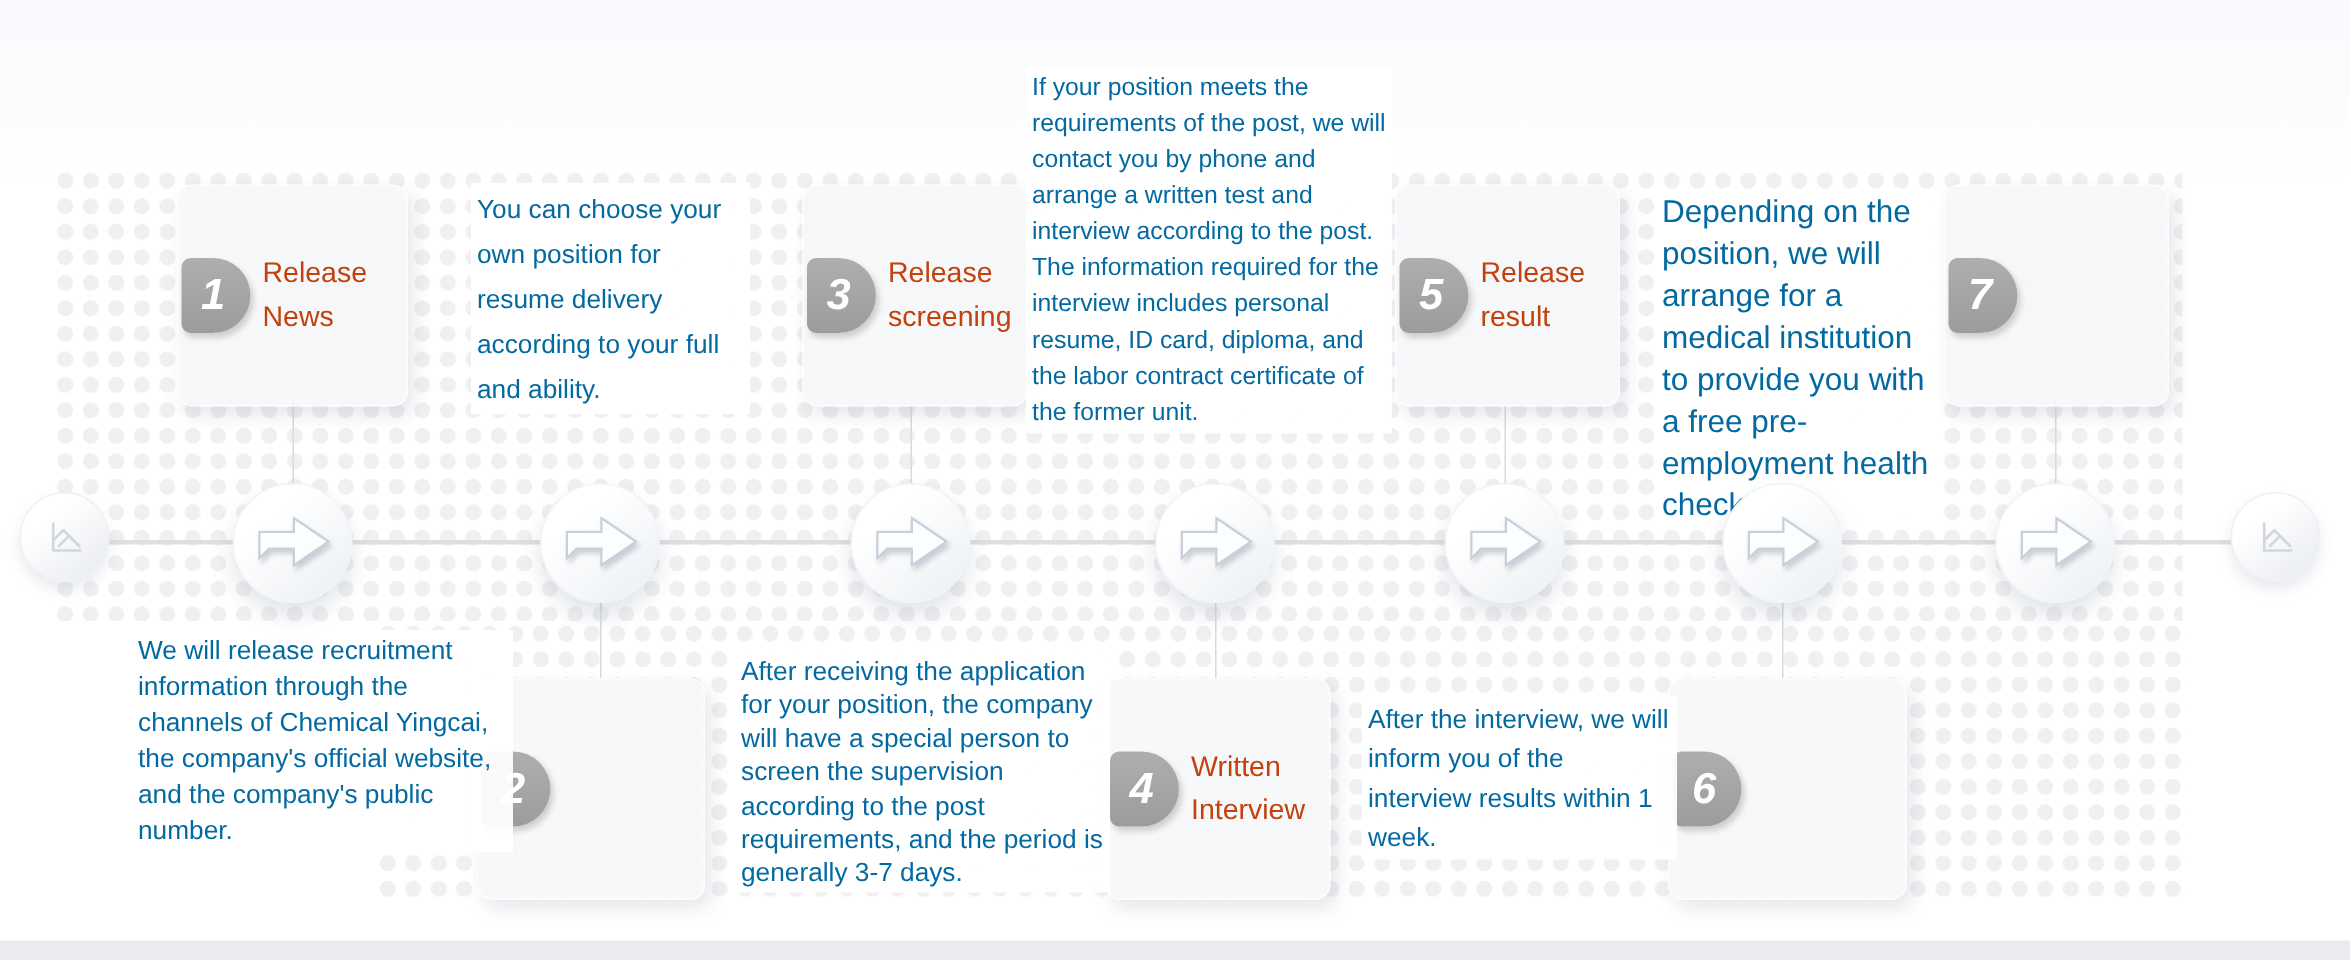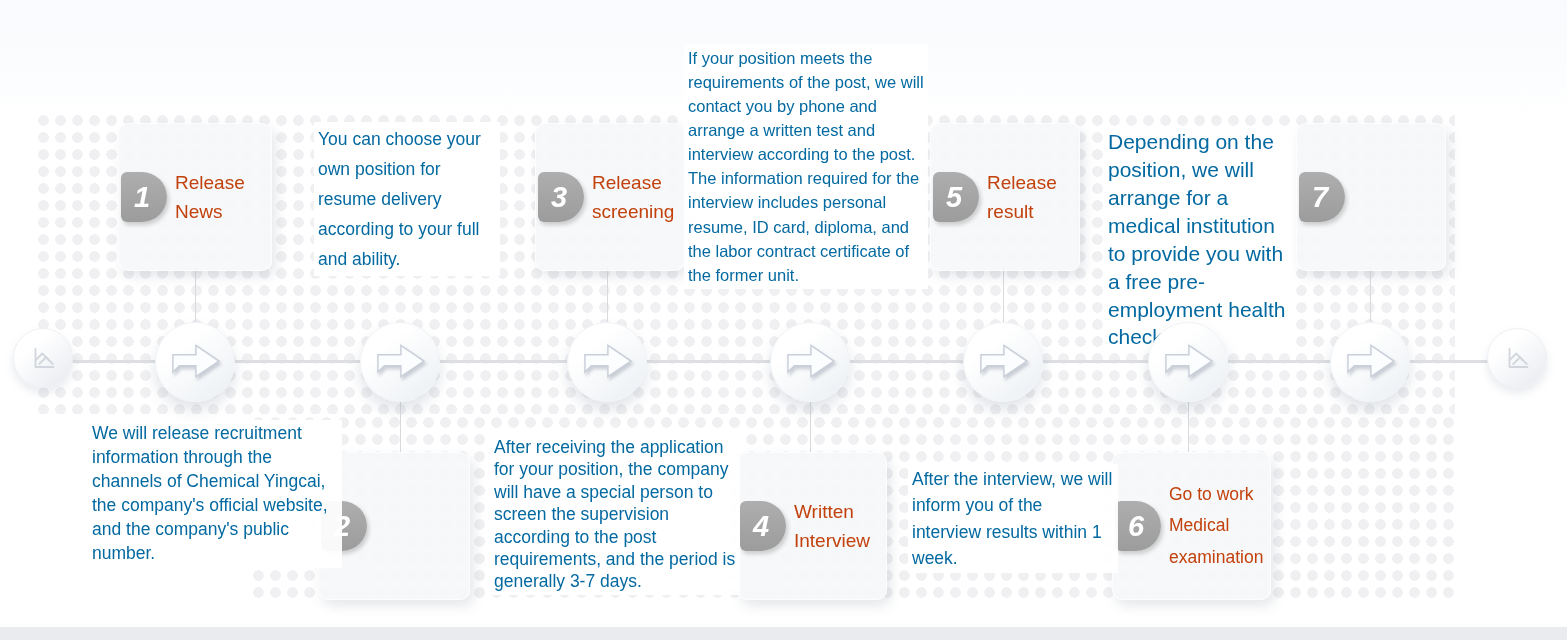--- a/index.html
+++ b/index.html
@@ -209,23 +209,20 @@
     <div class="card-title">Written
 Interview</div>
   </div>
   <div class="card top" style="left:930px">
     <span class="badge">5</span>
     <div class="card-title">Release
 result</div>
   </div>
   <div class="card bottom" style="left:1112px;width:157px">
     <span class="badge">6</span>
-    <div class="card-title" style="font-size:17.5px;line-height:1.8">Go to work
-Medical
-examination</div>
   </div>
   <div class="card top" style="left:1296px">
     <span class="badge">7</span>
   </div>
 
   <div class="desc d1">We will release recruitment information through the channels of Chemical Yingcai, the company's official website, and the company's public number.</div>
   <div class="desc d2">You can choose your own position for resume delivery according to your full and ability.</div>
   <div class="desc d3">After receiving the application for your position, the company will have a special person to screen the supervision according to the post requirements, and the period is generally 3-7 days.</div>
   <div class="desc d4">If your position meets the requirements of the post, we will contact you by phone and arrange a written test and interview according to the post. The information required for the interview includes personal resume, ID card, diploma, and the labor contract certificate of the former unit.</div>
   <div class="desc d5">After the interview, we will inform you of the interview results within 1 week.</div>

